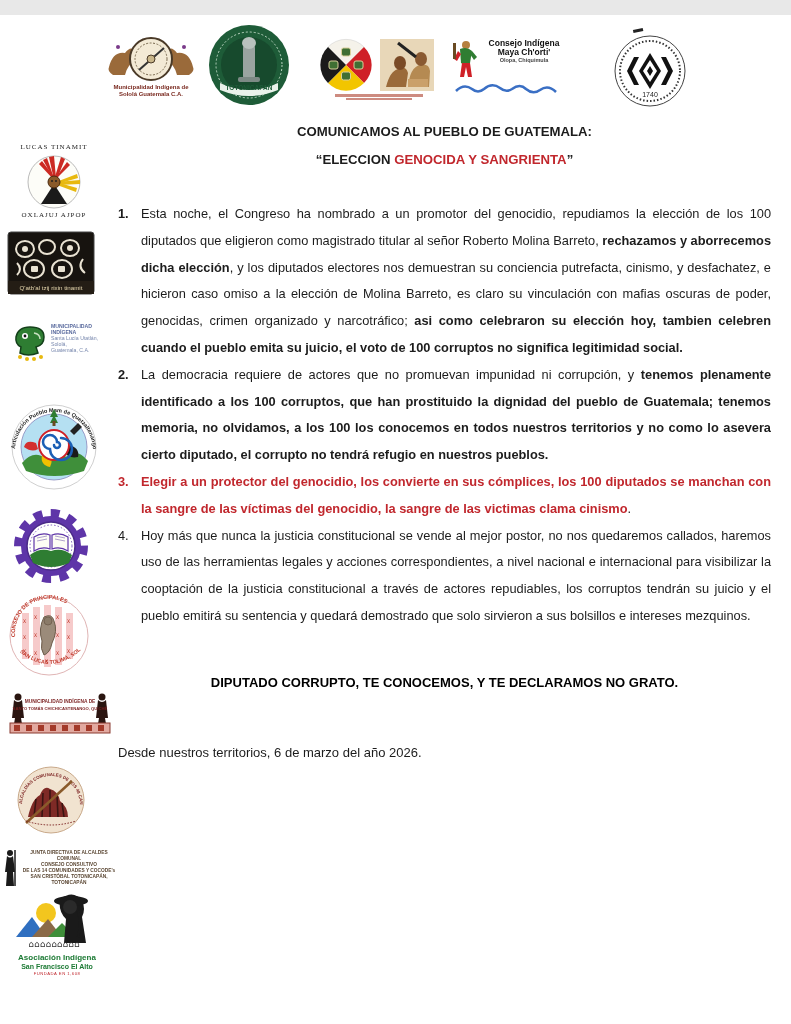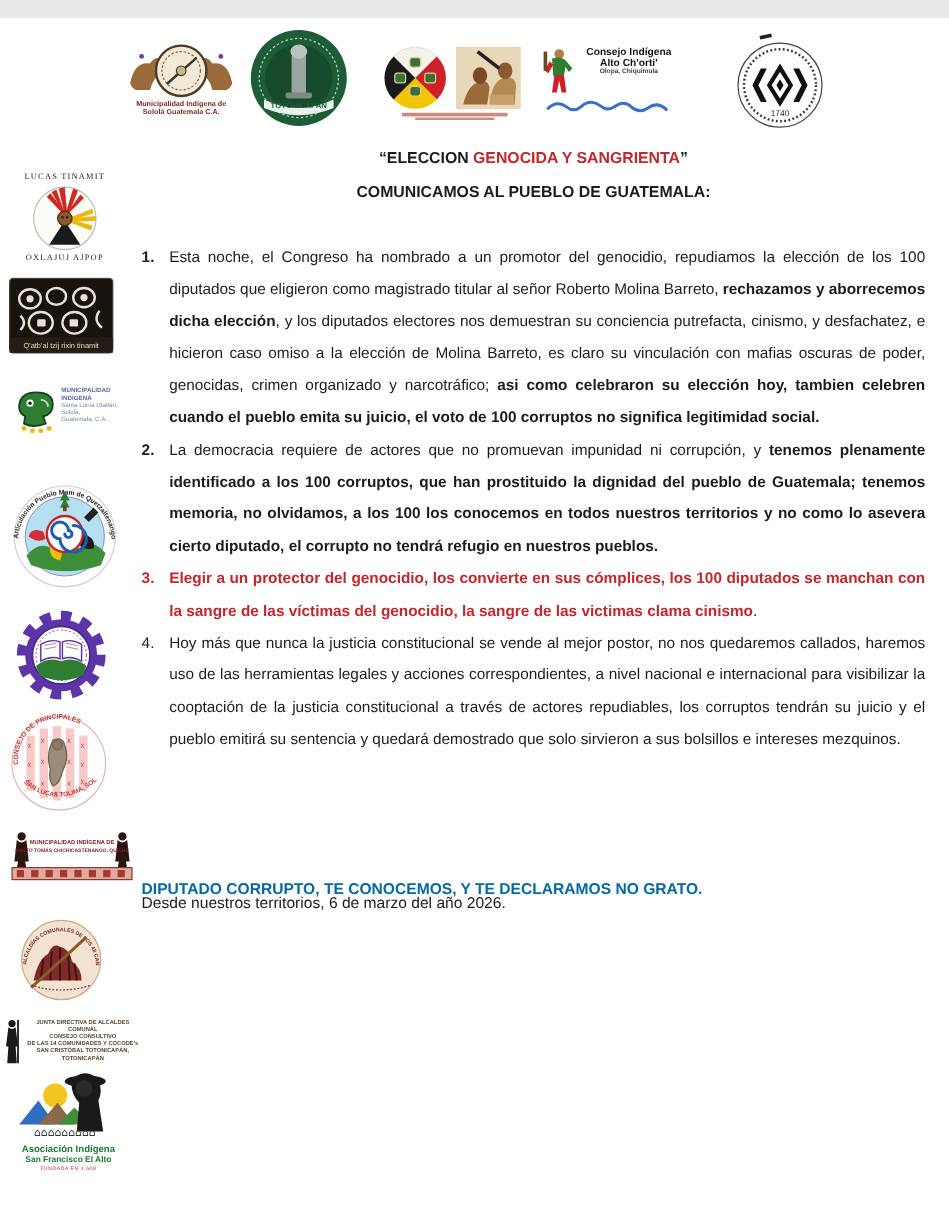--- a/index.html
+++ b/index.html
@@ -21,22 +21,22 @@
   .sfa-f{font-size:4.2px;color:#c0272d;letter-spacing:.5px;line-height:6px;}
   
   .title-block{position:absolute;left:118px;top:103px;width:653px;text-align:center;
                font-weight:bold;font-size:13.2px;line-height:28px;color:#1c1c1c;}
   .red{color:#c1272d;}
   .b{font-weight:bold;}
   .body-list{position:absolute;left:118px;top:186px;width:653px;font-size:12.8px;
              line-height:26.8px;text-align:justify;}
   .para{position:relative;padding-left:23px;}
   .para .num{position:absolute;left:0;top:0;}
-  .closing{position:absolute;left:118px;top:718px;width:653px;text-align:left;
-           font-weight:bold;font-size:13px;color:#0369a1;}
+  .closing{position:absolute;left:118px;top:660px;width:653px;text-align:center;
+           font-weight:bold;font-size:13px;color:#000000;}
   .dateline{position:absolute;left:118px;top:730px;width:653px;
             padding-right:40px;box-sizing:border-box;font-size:13px;color:#1c1c1c;}
   .blurbar{background:#c4776a;opacity:.85;margin:1px auto;}
   svg{display:block;}
 </style>
 </head>
 <body>
 
 <div class="page">
 
@@ -97,21 +97,21 @@
       <svg width="26" height="42" viewBox="0 0 26 42">
         <circle cx="14" cy="6" r="4" fill="#b5803f"></circle>
         <path d="M8,10 q7,-3 12,2 l-2,12 q-5,3 -9,0z" fill="#2f7d32"></path>
         <path d="M6,12 l-4,8 3,2 4,-7z" fill="#cf2027"></path>
         <path d="M20,12 l5,6 -3,3 -4,-6z" fill="#2f7d32"></path>
         <path d="M10,24 l-2,14 4,0 2,-10 2,10 4,0 -2,-14z" fill="#cf2027"></path>
         <rect x="1" y="4" width="3" height="16" fill="#6a4a22"></rect>
       </svg>
       <div style="text-align:center;flex:1;">
         <div class="chorti-t1">Consejo Indígena</div>
-        <div class="chorti-t1">Alto Ch'orti'</div>
+        <div class="chorti-t1">Maya Ch'orti'</div>
         <div class="chorti-sub">Olopa, Chiquimula</div>
       </div>
     </div>
     <svg width="112" height="16" viewBox="0 0 112 16">
       <path d="M4,10 q8,-8 16,-2 q6,5 12,0 q8,-7 16,-1 q6,5 12,1 q8,-6 14,0 q7,6 14,1 q8,-6 16,2" fill="none" stroke="#3a6fc4" stroke-width="2.5"></path>
     </svg>
   </div>
 
   <div class="hlogo" style="left:607px;top:12px;width:84px;">
     <svg width="84" height="82" viewBox="0 0 84 82">
@@ -349,22 +349,22 @@
       <circle cx="62" cy="16" r="7" fill="#2a2a2a"></circle>
       <path d="M70,20 q4,12 0,26" fill="none" stroke="#1a1a1a" stroke-width="2.5"></path>
       <text x="46" y="56" text-anchor="middle" font-size="9" fill="#333" font-family="'DejaVu Sans',sans-serif">⌂⌂⌂⌂⌂⌂⌂⌂⌂</text>
     </svg>
     <div class="sfa-n1">Asociación Indígena</div>
     <div class="sfa-n2">San Francisco El Alto</div>
     <div class="sfa-f">FUNDADA EN 1,608</div>
   </div>
 
   <div class="title-block">
+    <div>COMUNICAMOS AL PUEBLO DE GUATEMALA:</div>
     <div><span>“ELECCION </span><span class="red">GENOCIDA Y SANGRIENTA</span><span>”</span></div>
-    <div>COMUNICAMOS AL PUEBLO DE GUATEMALA:</div>
   </div>
 
   <div class="body-list">
     <div class="para"><span class="num b">1.</span><span>Esta noche, el Congreso ha nombrado a un promotor del genocidio, repudiamos la elección de los 100 diputados que eligieron como magistrado titular al señor Roberto Molina Barreto, </span><span class="b">rechazamos y aborrecemos dicha elección</span><span>, y los diputados electores nos demuestran su conciencia putrefacta, cinismo, y  desfachatez, e hicieron caso omiso a la elección de Molina Barreto,  es  claro su vinculación con mafias oscuras de poder, genocidas, crimen organizado y narcotráfico; </span><span class="b">asi como celebraron su elección hoy, tambien celebren cuando el pueblo emita su juicio, el voto de 100 corruptos no significa legitimidad social.</span></div>
     <div class="para"><span class="num b">2.</span><span>La democracia requiere de actores que no promuevan impunidad ni corrupción, y </span><span class="b">tenemos plenamente identificado a los 100 corruptos, que han prostituido la dignidad del pueblo de Guatemala; tenemos memoria, no olvidamos, a los 100 los conocemos en todos nuestros territorios y no como lo asevera cierto diputado, el corrupto no tendrá refugio en nuestros pueblos.</span></div>
     <div class="para"><span class="num b red">3.</span><span class="b red">Elegir a un protector del genocidio, los convierte en sus cómplices, los 100 diputados se manchan con la sangre de las víctimas del genocidio, la sangre de las victimas clama cinismo</span><span>.</span></div>
     <div class="para"><span class="num">4.</span><span>Hoy más que nunca la justicia constitucional se vende al mejor postor, no nos quedaremos callados, haremos uso de las herramientas legales y acciones correspondientes, a nivel nacional e internacional para visibilizar la cooptación de la justicia constitucional a través de actores repudiables, los corruptos tendrán su juicio y el pueblo emitirá su sentencia y quedará demostrado que solo sirvieron a sus bolsillos e intereses mezquinos.</span></div>
   </div>
 
   <div class="closing">DIPUTADO CORRUPTO, TE CONOCEMOS, Y TE DECLARAMOS NO GRATO.</div>

